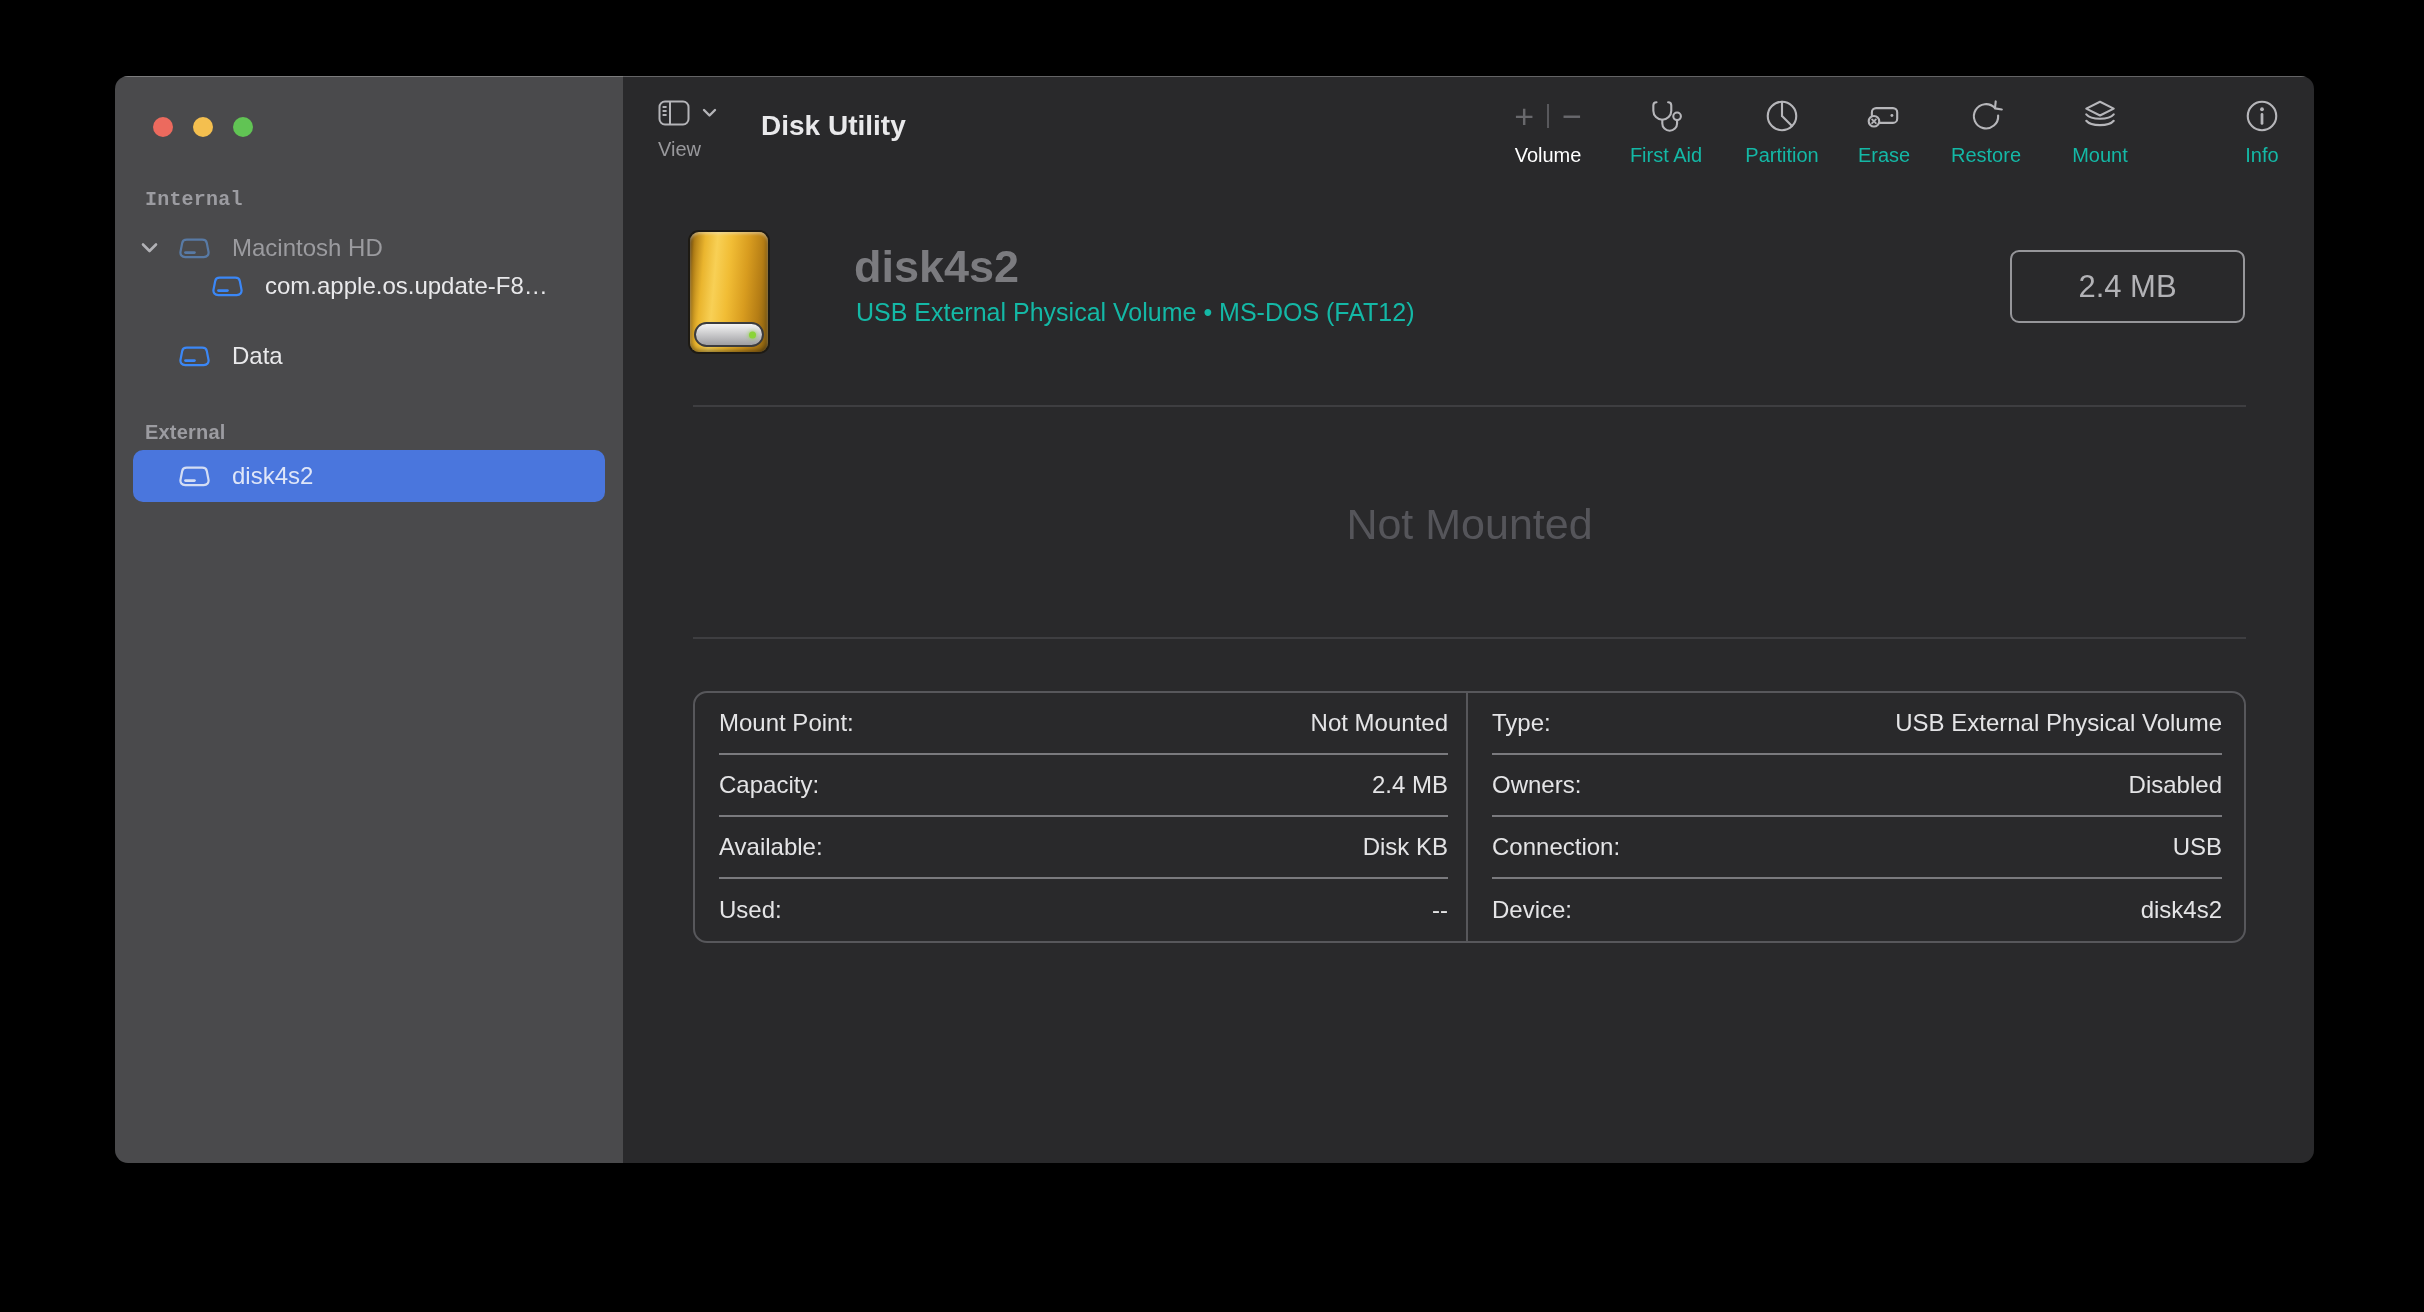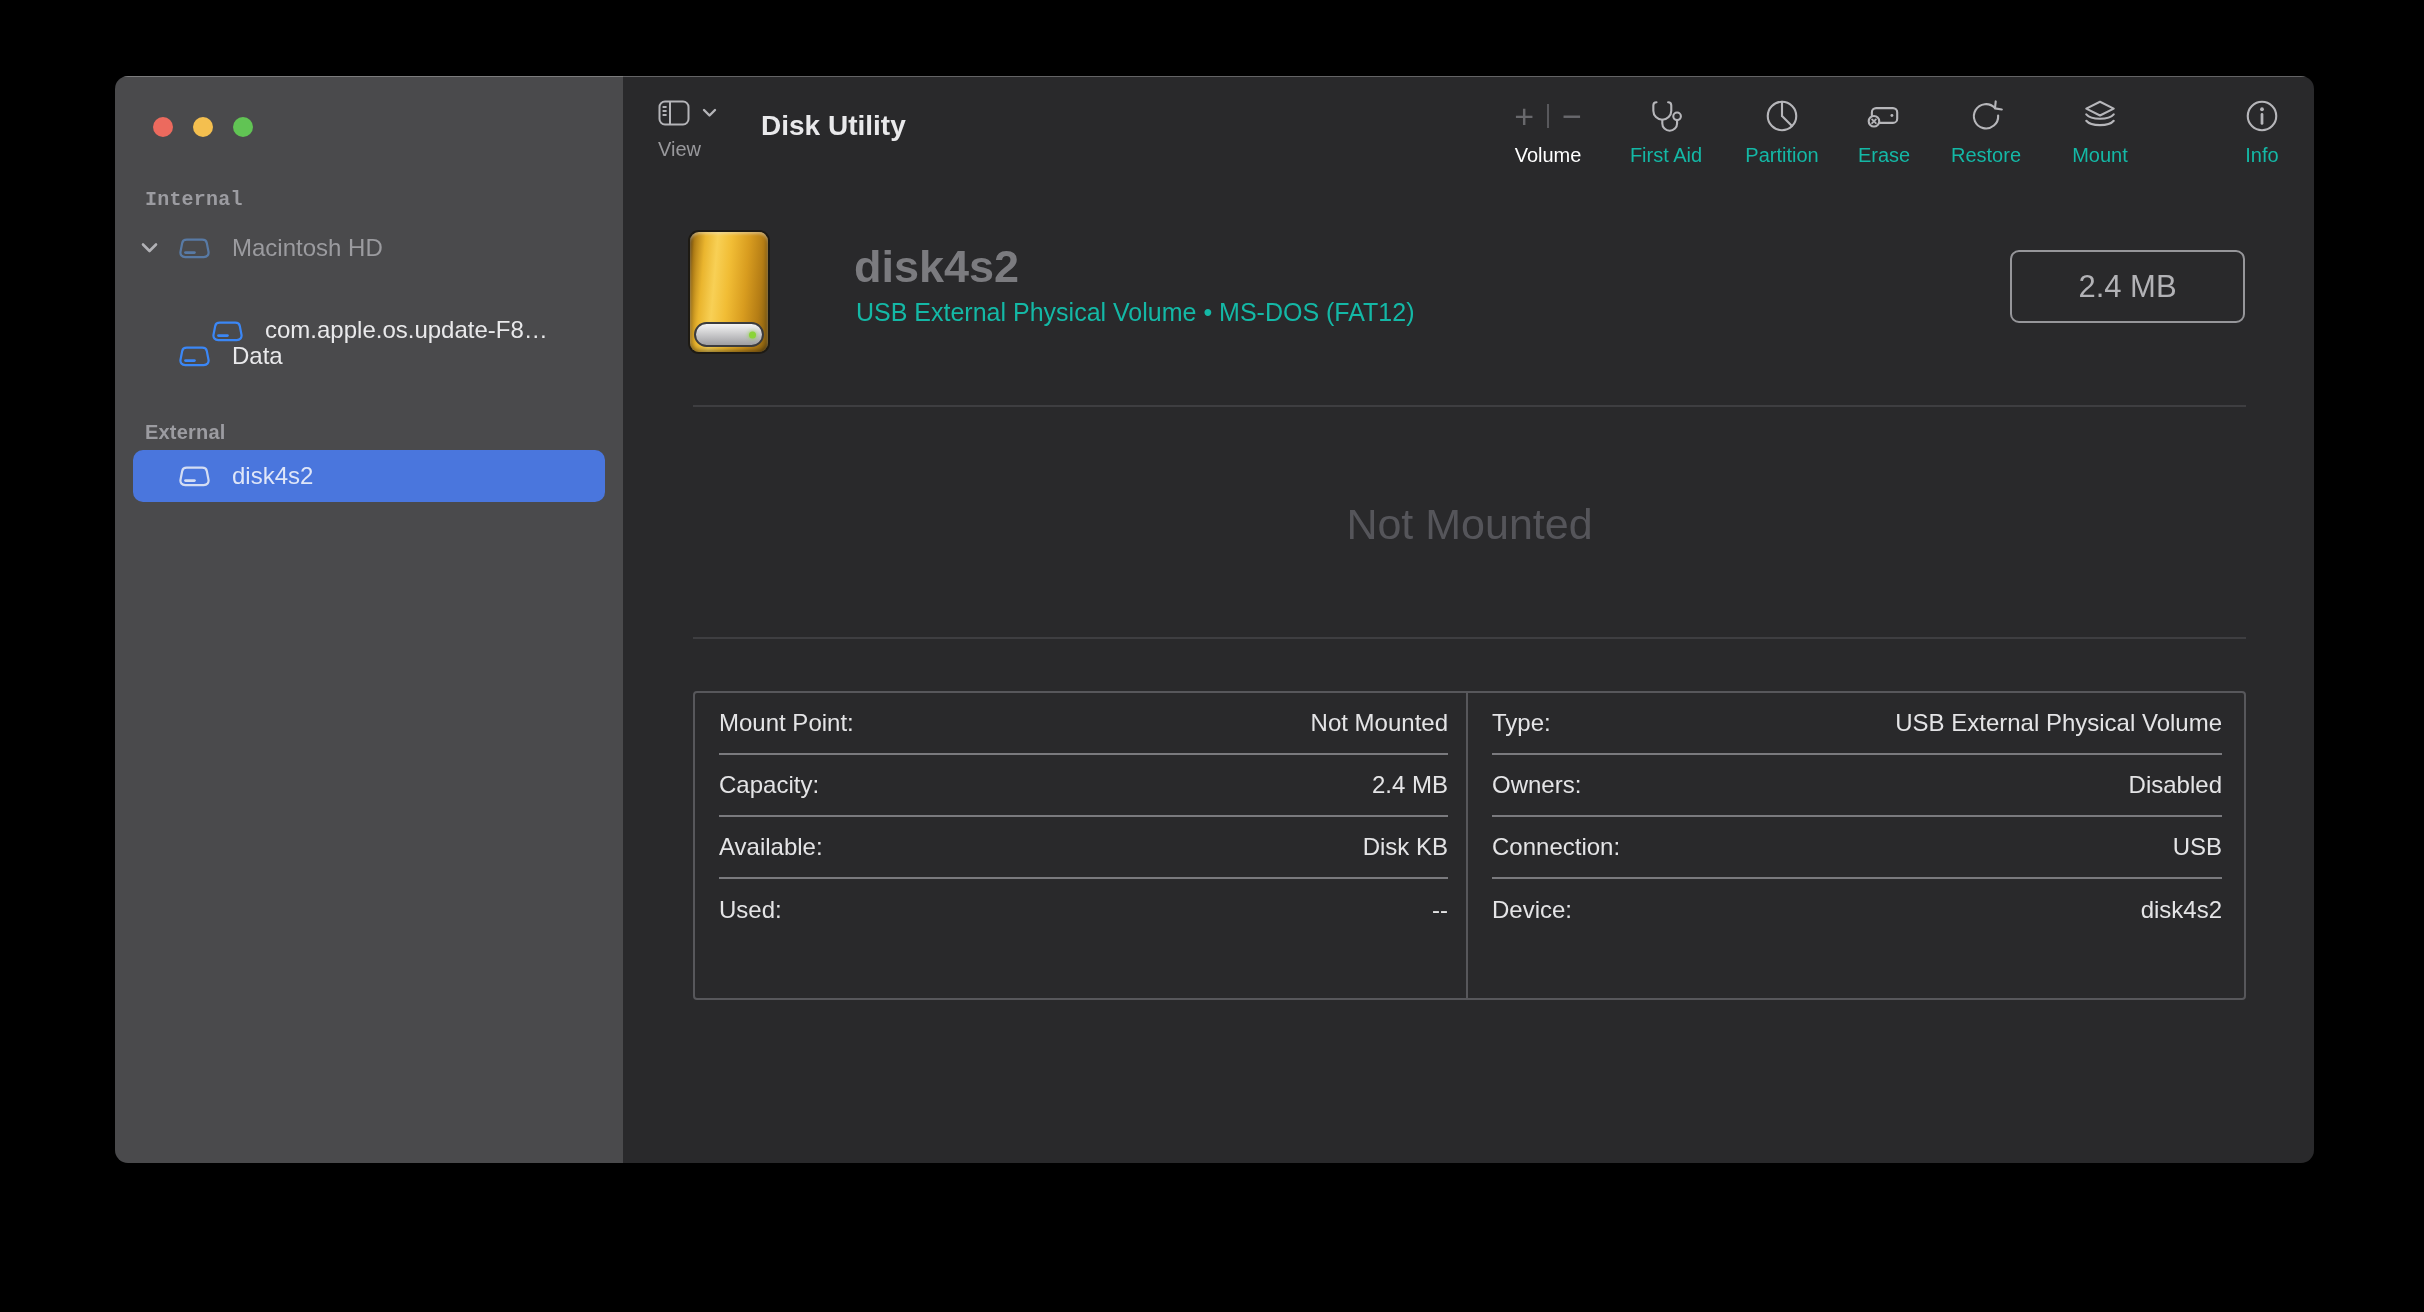--- a/index.html
+++ b/index.html
@@ -67,22 +67,22 @@
   .vol-sub{position:absolute;left:233px;top:222px;font-size:25px;color:#14b8a6;}
   .size-badge{position:absolute;left:1387px;top:174px;width:235px;height:73px;border:2px solid #96969a;
     border-radius:9px;display:flex;align-items:center;justify-content:center;
     font-size:31px;color:#b2b2b6;box-sizing:border-box;}
   .hr{position:absolute;left:70px;width:1553px;height:2px;background:#3e3e41;}
   .hr.one{top:329px;}
   .hr.two{top:561px;}
   .status-big{position:absolute;left:70px;top:424px;width:1553px;text-align:center;
     font-size:43px;color:#55555a;}
   
-  .detail-table{position:absolute;left:70px;top:615px;width:1553px;height:309px;
-    border:2px solid #57575b;border-radius:4px;box-sizing:border-box;}
+  .detail-table{position:absolute;left:70px;top:615px;width:1553px;height:252px;
+    border:2px solid #57575b;border-radius:14px;box-sizing:border-box;}
   .dcol{position:absolute;top:0;bottom:0;}
   .dcol.left{left:0;width:771px;}
   .dcol.right{left:771px;right:0;border-left:2px solid #57575b;}
   .dcell{height:62px;display:flex;align-items:center;justify-content:space-between;
     margin:0 18px 0 24px;font-size:24px;color:#e4e4e6;box-sizing:border-box;}
   .dcol.right .dcell{margin:0 22px 0 24px;}
   .dcell.sep{border-bottom:2px solid #7a7a7e;}
   .dlbl{white-space:nowrap;}
   .dval{white-space:nowrap;text-align:right;}
   svg{display:block;}
@@ -109,21 +109,21 @@
       </span>
       <span class="dico lvl0 dimblue">
         <svg width="31" height="25" viewBox="0 0 28 22" fill="none" stroke="currentColor" stroke-width="2">
           <path d="M7 3 h14 c2.3 0 3.7 1 4.1 3 l1.5 7.7 c.6 3 -1.2 5 -4.3 5 H5.7 c-3.1 0 -4.9 -2 -4.3 -5 L2.9 6 c.4 -2 1.8 -3 4.1 -3 z"></path>
           <rect x="4.6" y="13.4" width="10.6" height="2.6" rx="1.3" fill="currentColor" stroke="none"></rect>
         </svg>
       </span>
       <span class="side-label dim">Macintosh HD</span>
     </div>
 
-    <div class="side-row" style="top:216px;align-items:flex-end;">
+    <div class="side-row" style="top:184px;">
       <span class="dico lvl1 blue">
         <svg width="31" height="25" viewBox="0 0 28 22" fill="none" stroke="currentColor" stroke-width="2">
           <path d="M7 3 h14 c2.3 0 3.7 1 4.1 3 l1.5 7.7 c.6 3 -1.2 5 -4.3 5 H5.7 c-3.1 0 -4.9 -2 -4.3 -5 L2.9 6 c.4 -2 1.8 -3 4.1 -3 z"></path>
           <rect x="4.6" y="13.4" width="10.6" height="2.6" rx="1.3" fill="currentColor" stroke="none"></rect>
         </svg>
       </span>
       <span class="side-label">com.apple.os.update-F8…</span>
     </div>
 
     <div class="side-row" style="top:254px;">

